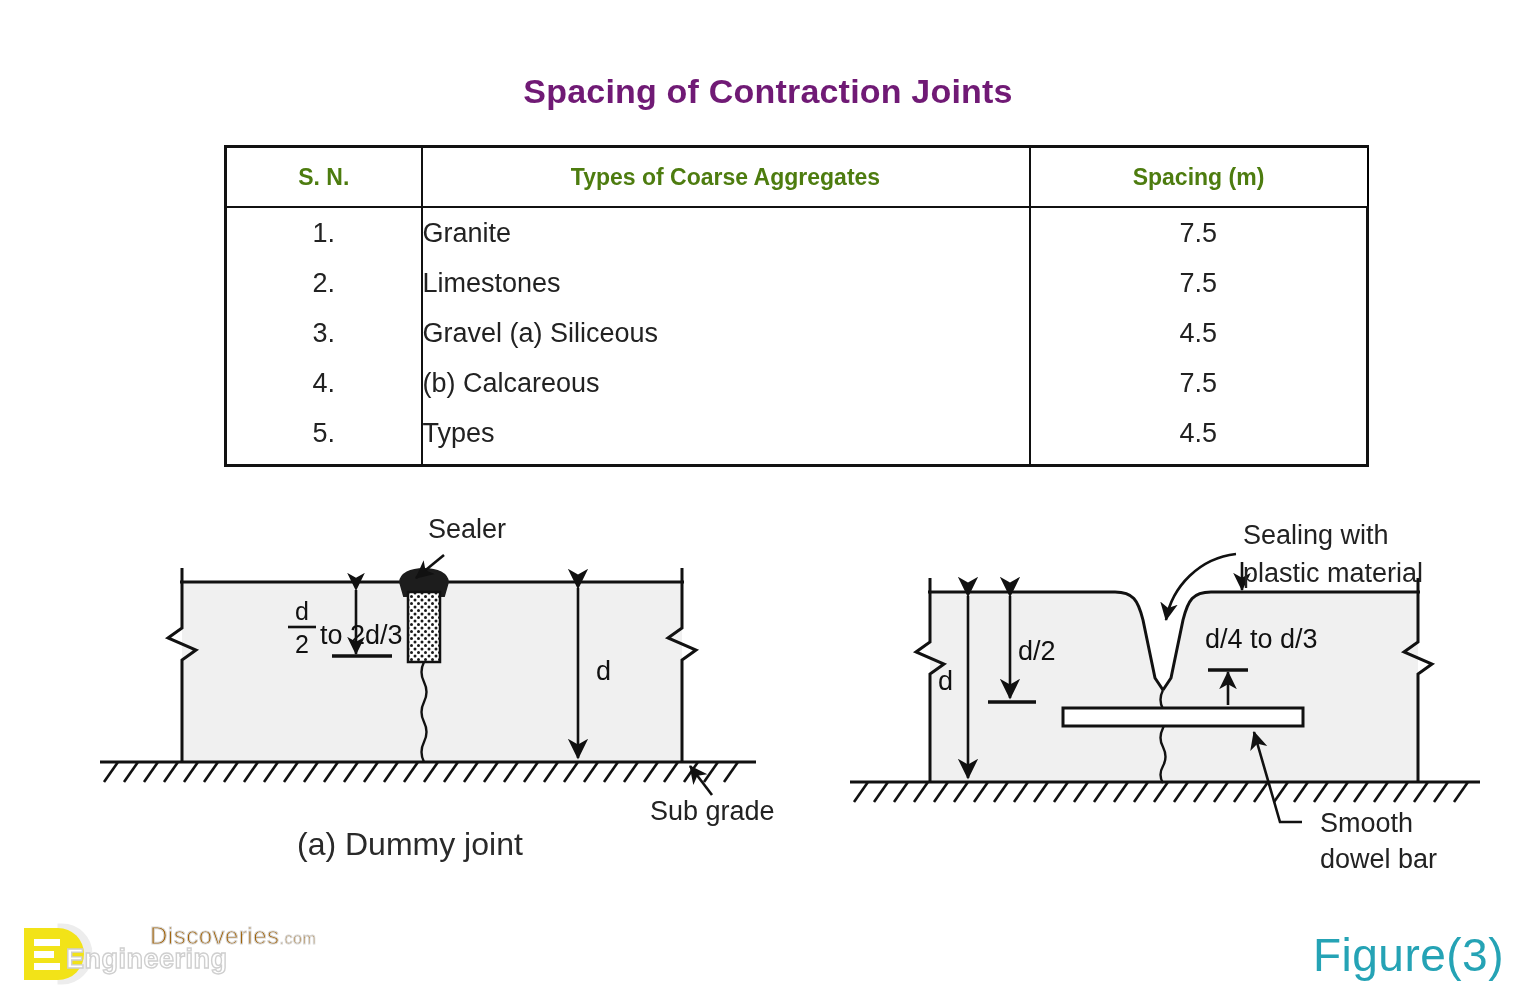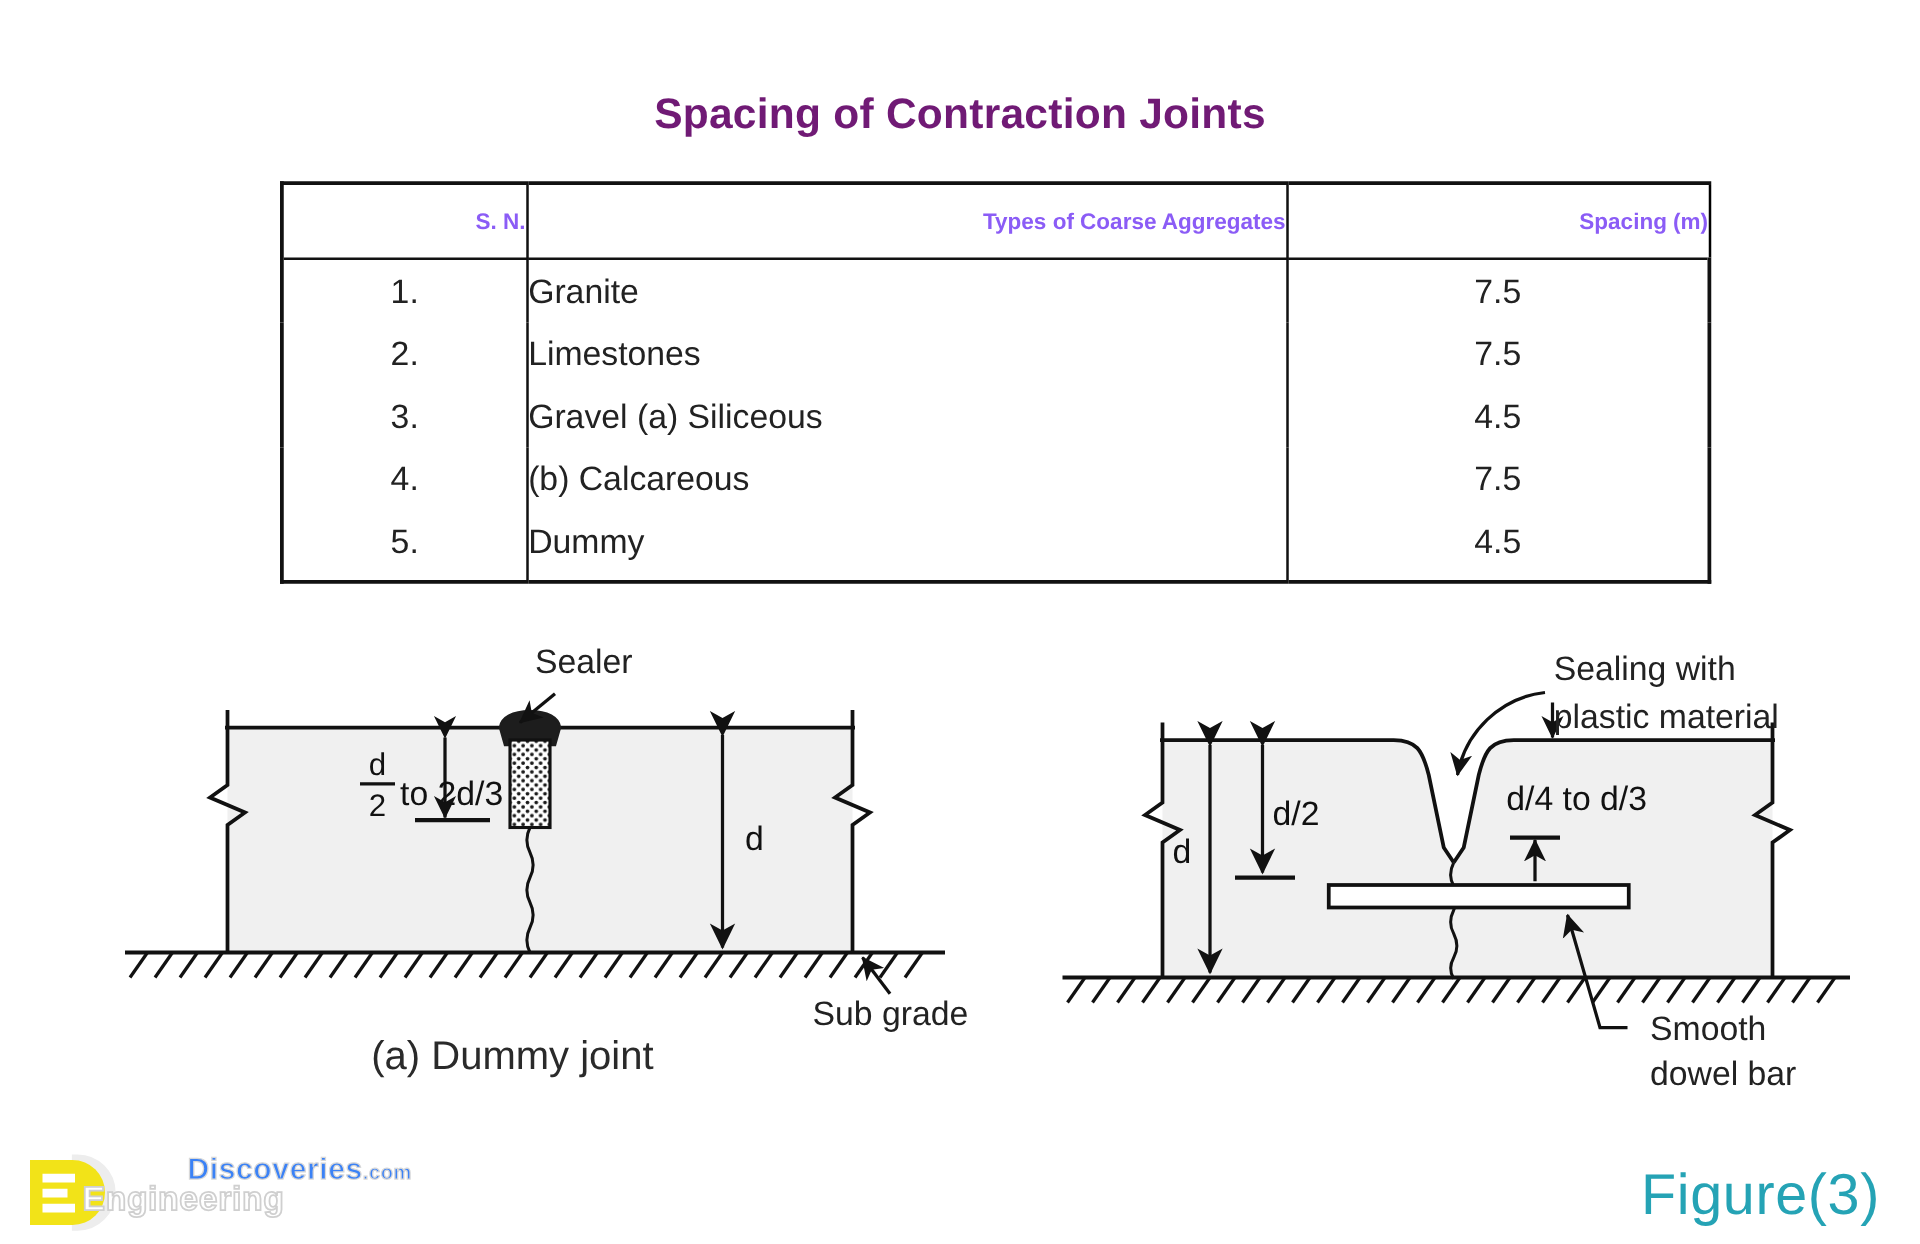--- a/index.html
+++ b/index.html
@@ -43,25 +43,25 @@
     table-layout: fixed;
   }
   #joint-table th,
   #joint-table td {
     border: 2.5px solid #111111;
     padding: 0;
     background: #ffffff;
   }
   #joint-table thead th {
     height: 58px;
-    font-size: 18px;
+    font-size: 23px;
     font-weight: bold;
-    text-align: right;
+    text-align: center;
     vertical-align: middle;
-    color: #8b5cf6;
+    color: #4d7c0f;
   }
   #joint-table tbody td {
     height: 50px;
     font-size: 27px;
     font-weight: normal;
     vertical-align: middle;
     border-top: 0;
     border-bottom: 0;
     color: #222222;
   }
@@ -108,22 +108,22 @@
     left: 8px;
     top: 920px;
     width: 330px;
     height: 68px;
   }
   #wm-text-top {
     position: absolute;
     left: 142px;
     top: 2px;
     font-size: 24px;
-    font-weight: bold;
-    color: #3b82f6;
+    font-weight: normal;
+    color: #a16207;
     -webkit-text-stroke: 1px #d8d8d8;
     letter-spacing: 0.5px;
   }
   #wm-text-top .dotcom { font-size: 16px; }
   #wm-text-bottom {
     position: absolute;
     left: 58px;
     top: 24px;
     font-size: 27px;
     font-weight: bold;
@@ -179,21 +179,21 @@
         <td class="cell-type">Gravel (a) Siliceous</td>
         <td class="cell-space">4.5</td>
       </tr>
       <tr>
         <td class="cell-sn">4.</td>
         <td class="cell-type">(b) Calcareous</td>
         <td class="cell-space">7.5</td>
       </tr>
       <tr>
         <td class="cell-sn">5.</td>
-        <td class="cell-type">Dummy</td>
+        <td class="cell-type">Types</td>
         <td class="cell-space">4.5</td>
       </tr>
     </tbody>
   </table>
 
   <svg id="figures" viewBox="0 0 1536 420">
     <defs>
 
       <pattern id="stipple" width="7" height="7" patternUnits="userSpaceOnUse">
         <rect width="7" height="7" fill="#ffffff"></rect>

